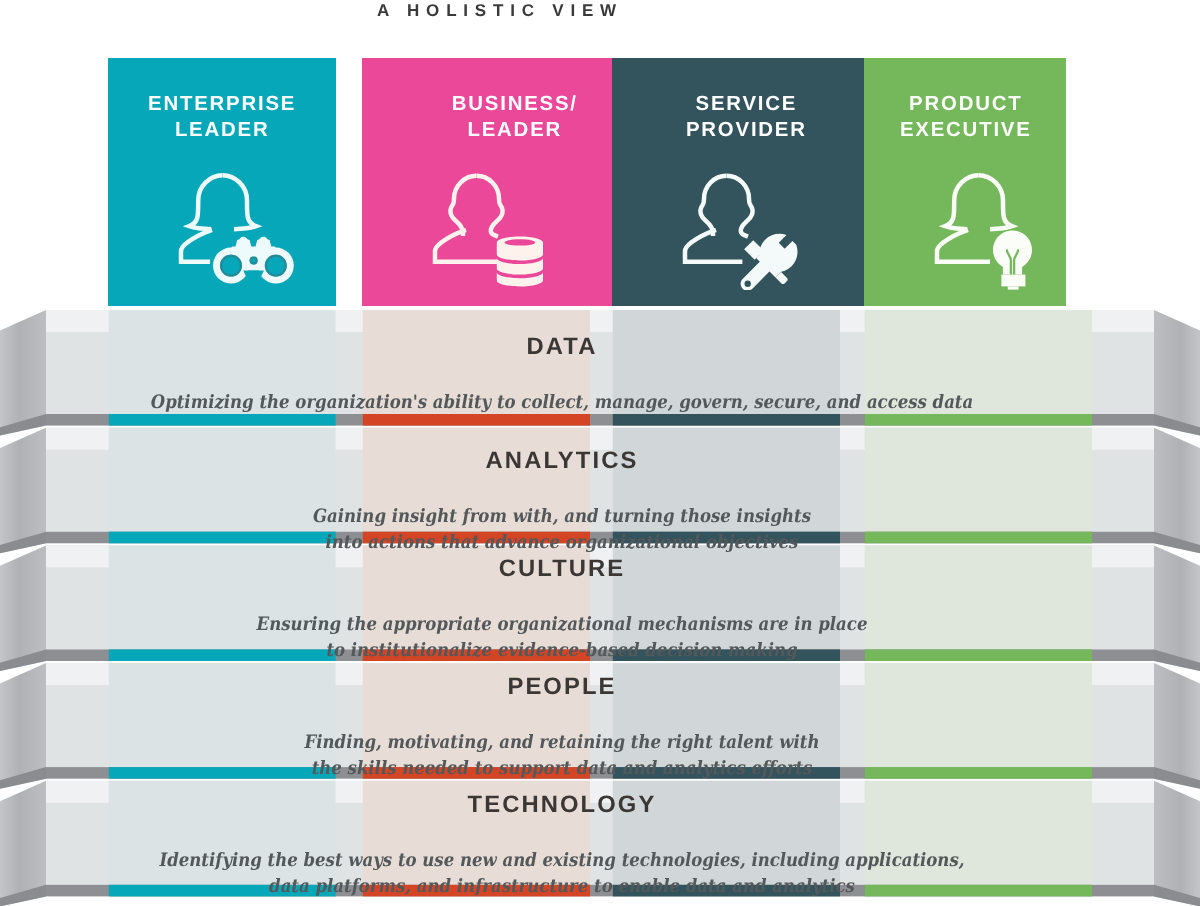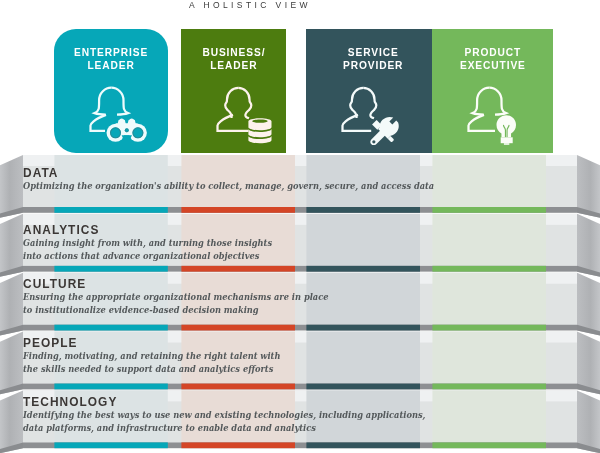--- a/index.html
+++ b/index.html
@@ -1,36 +1,36 @@
 <!DOCTYPE html>
 <html><head>
 <meta charset="utf-8">
 <style>
   html,body{margin:0;padding:0;}
   body{width:600px;height:453px;background:#ffffff;overflow:hidden;
        font-family:"Liberation Sans",sans-serif;
        -webkit-font-smoothing:antialiased;}
   #stage{position:relative;width:600px;height:453px;}
   .ttl{position:absolute;left:0;top:0px;width:500px;text-align:center;
-       font-size:8.5px;letter-spacing:3.4px;color:#3a3a3a;font-weight:400;
+       font-size:8.5px;letter-spacing:3.4px;color:#3a3a3a;font-weight:700;
        line-height:10px;}
 
   .role{position:absolute;top:29px;height:124px;}
   .role .lbl{position:absolute;left:0;right:0;top:18px;text-align:center;
              color:#ffffff;font-weight:bold;font-size:10.2px;
              letter-spacing:0.9px;line-height:12.6px;}
 
   #slabs{position:absolute;left:0;top:0;width:600px;height:453px;}
 
-  .layer-txt{position:absolute;left:23px;width:516px;}
+  .layer-txt{position:absolute;left:23px;width:516px;text-align:center;}
   .layer-txt .h{font-weight:bold;font-size:11.9px;letter-spacing:1.05px;
                 color:#3b3735;line-height:12px;}
   .layer-txt .b{font-family:"DejaVu Serif Condensed","DejaVu Serif",serif;
                 font-style:italic;font-weight:bold;font-size:9.2px;
-                color:#53585a;line-height:13.4px;letter-spacing:0px;margin-top:0;}
+                color:#53585a;line-height:13.4px;letter-spacing:0px;margin-top:16px;}
 </style>
 </head>
 <body>
 
 <div id="stage">
 
   <div class="ttl">A HOLISTIC VIEW</div>
 
   <svg id="slabs" viewBox="0 0 600 453">
       <defs>
@@ -126,21 +126,21 @@
         <path d="M23 207 L0 213.624 L0 217.79999999999998 L23 212.8 Z" fill="#8A8C8F"></path>
         <path d="M577 207 L600 213.624 L600 217.79999999999998 L577 212.8 Z" fill="#8A8C8F"></path>
         <rect x="54.4" y="207" width="113.4" height="5.8" fill="#06A7B8"></rect>
         <rect x="181.4" y="207" width="113.6" height="5.8" fill="#D44526"></rect>
         <rect x="306.4" y="207" width="113.60000000000002" height="5.8" fill="#33545C"></rect>
         <rect x="432.4" y="207" width="113.60000000000002" height="5.8" fill="#74B85B"></rect>
       </g>
     </svg>
 
   <div id="roles">
-      <div class="role" style="left: 54.4px; width: 113.4px; background: rgb(6, 167, 184); border-radius: 22px;">
+      <div class="role" style="left: 54.4px; width: 113.4px; background: rgb(6, 167, 184);">
         <div class="lbl">
           <div>ENTERPRISE</div>
           <div>LEADER</div>
         </div>
         <div style="position: absolute; left: 33.6px; top: 56px; line-height: 0;"><svg width="62" height="60" viewBox="0 0 62 60">
     <g fill="none" stroke="#eefbfc" stroke-width="2.25" stroke-linecap="butt" stroke-linejoin="miter">
     <path d="M23.3 2.6
   C17.0 2.6 11.1 8.0 11.1 15.3
   C11.1 19.0 11.15 22.1 10.6 24.0
   C10.05 25.9 8.9 27.2 6.6 28.1
@@ -175,21 +175,21 @@
         <circle cx="49.9" cy="47.8" r="9.0"></circle>
       </g>
       <g fill="none" stroke="#2d8490" stroke-width="1.1" opacity="0.8">
         <circle cx="27.5" cy="47.8" r="5.0"></circle>
                 <circle cx="49.9" cy="47.8" r="5.0"></circle>
         <circle cx="38.8" cy="45.3" r="1.55" stroke-width="0.9"></circle>
       </g>
     </g>
   </svg></div>
       </div>
-      <div class="role" style="left: 181.4px; width: 105px; background: #4d7c0f;">
+      <div class="role" style="left: 181.4px; width: 119px; background: #ec4899; padding-left: 33px;">
         <div class="lbl">
           <div>BUSINESS/</div>
           <div>LEADER</div>
         </div>
         <div style="position: absolute; left: 33.6px; top: 56px; line-height: 0;"><svg width="62" height="60" viewBox="0 0 62 60">
     <g fill="none" stroke="#fdf2ec" stroke-width="2.25" stroke-linecap="butt" stroke-linejoin="miter">
     <path d="M23.25 2.9
   C17.1 2.9 12.0 8.0 12.0 14.4
   C12.0 15.7 11.9 16.6 11.4 17.3
   C10.7 18.3 10.2 19.0 10.2 20.2
@@ -269,21 +269,21 @@
           C35.35 25.7 34.45 30.6 36.0 34.75
           L25.65 45.1 C24.1 46.65 24.1 49.2 25.65 50.75
           C27.2 52.3 29.75 52.3 31.3 50.75
           L41.65 40.4 C45.8 41.95 50.7 41.05 54.05 37.7
           C57.4 34.35 58.3 29.45 56.75 25.3 Z"></path>
         <circle cx="28.6" cy="47.85" r="1.85" fill="#33545C"></circle>
       </g>
     </g>
   </svg></div>
       </div>
-      <div class="role" style="left: 432.4px; width: 121px; background: rgb(116, 184, 91);">
+      <div class="role" style="left: 432.4px; width: 101px; background: rgb(116, 184, 91);">
         <div class="lbl">
           <div>PRODUCT</div>
           <div>EXECUTIVE</div>
         </div>
         <div style="position: absolute; left: 33.6px; top: 56px; line-height: 0;"><svg width="62" height="60" viewBox="0 0 62 60">
     <g fill="none" stroke="#fbfdf8" stroke-width="2.25" stroke-linecap="butt" stroke-linejoin="miter">
     <path d="M23.3 2.6
   C17.0 2.6 11.1 8.0 11.1 15.3
   C11.1 19.0 11.15 22.1 10.6 24.0
   C10.05 25.9 8.9 27.2 6.6 28.1

